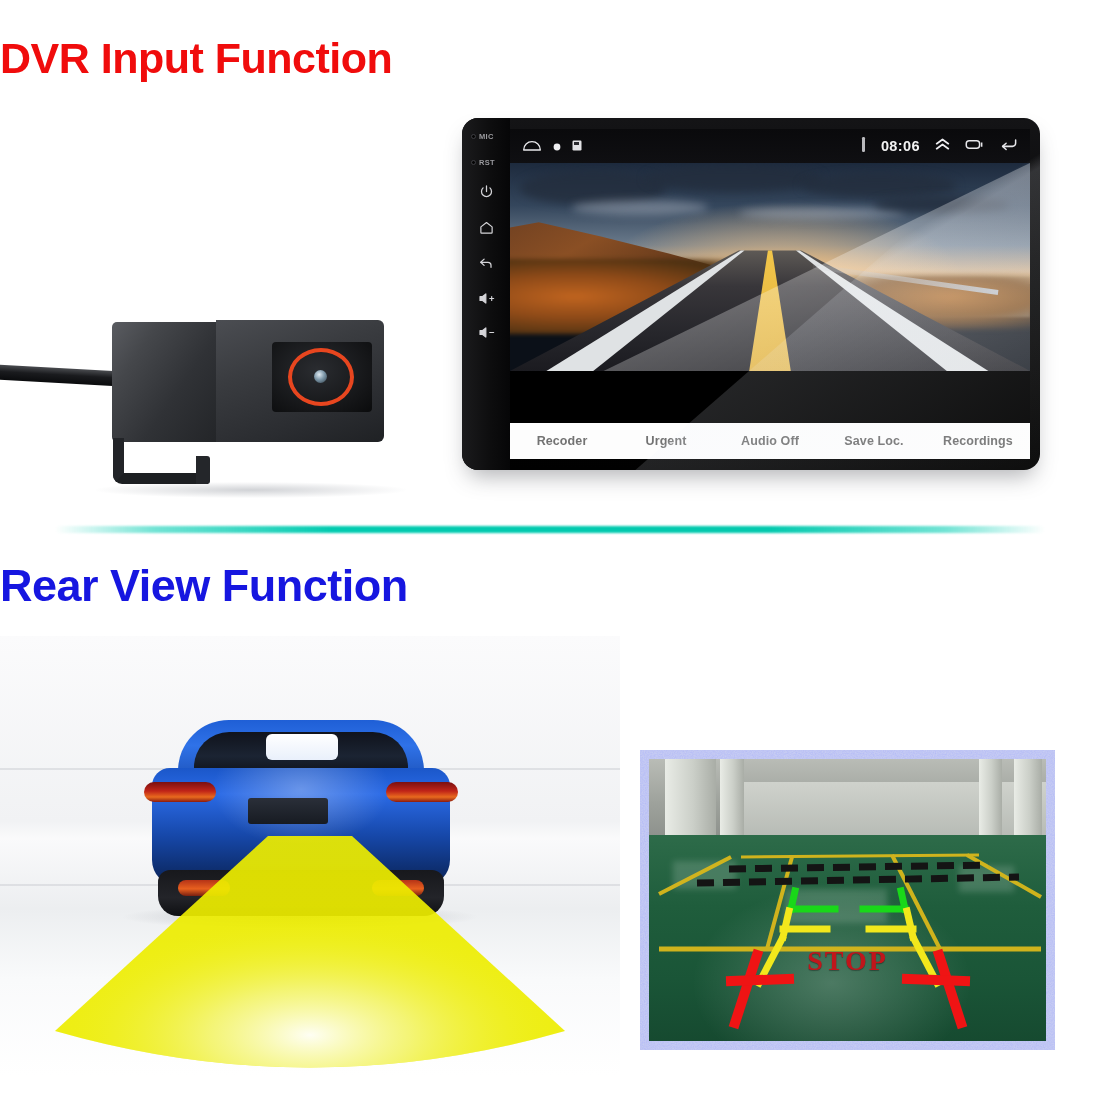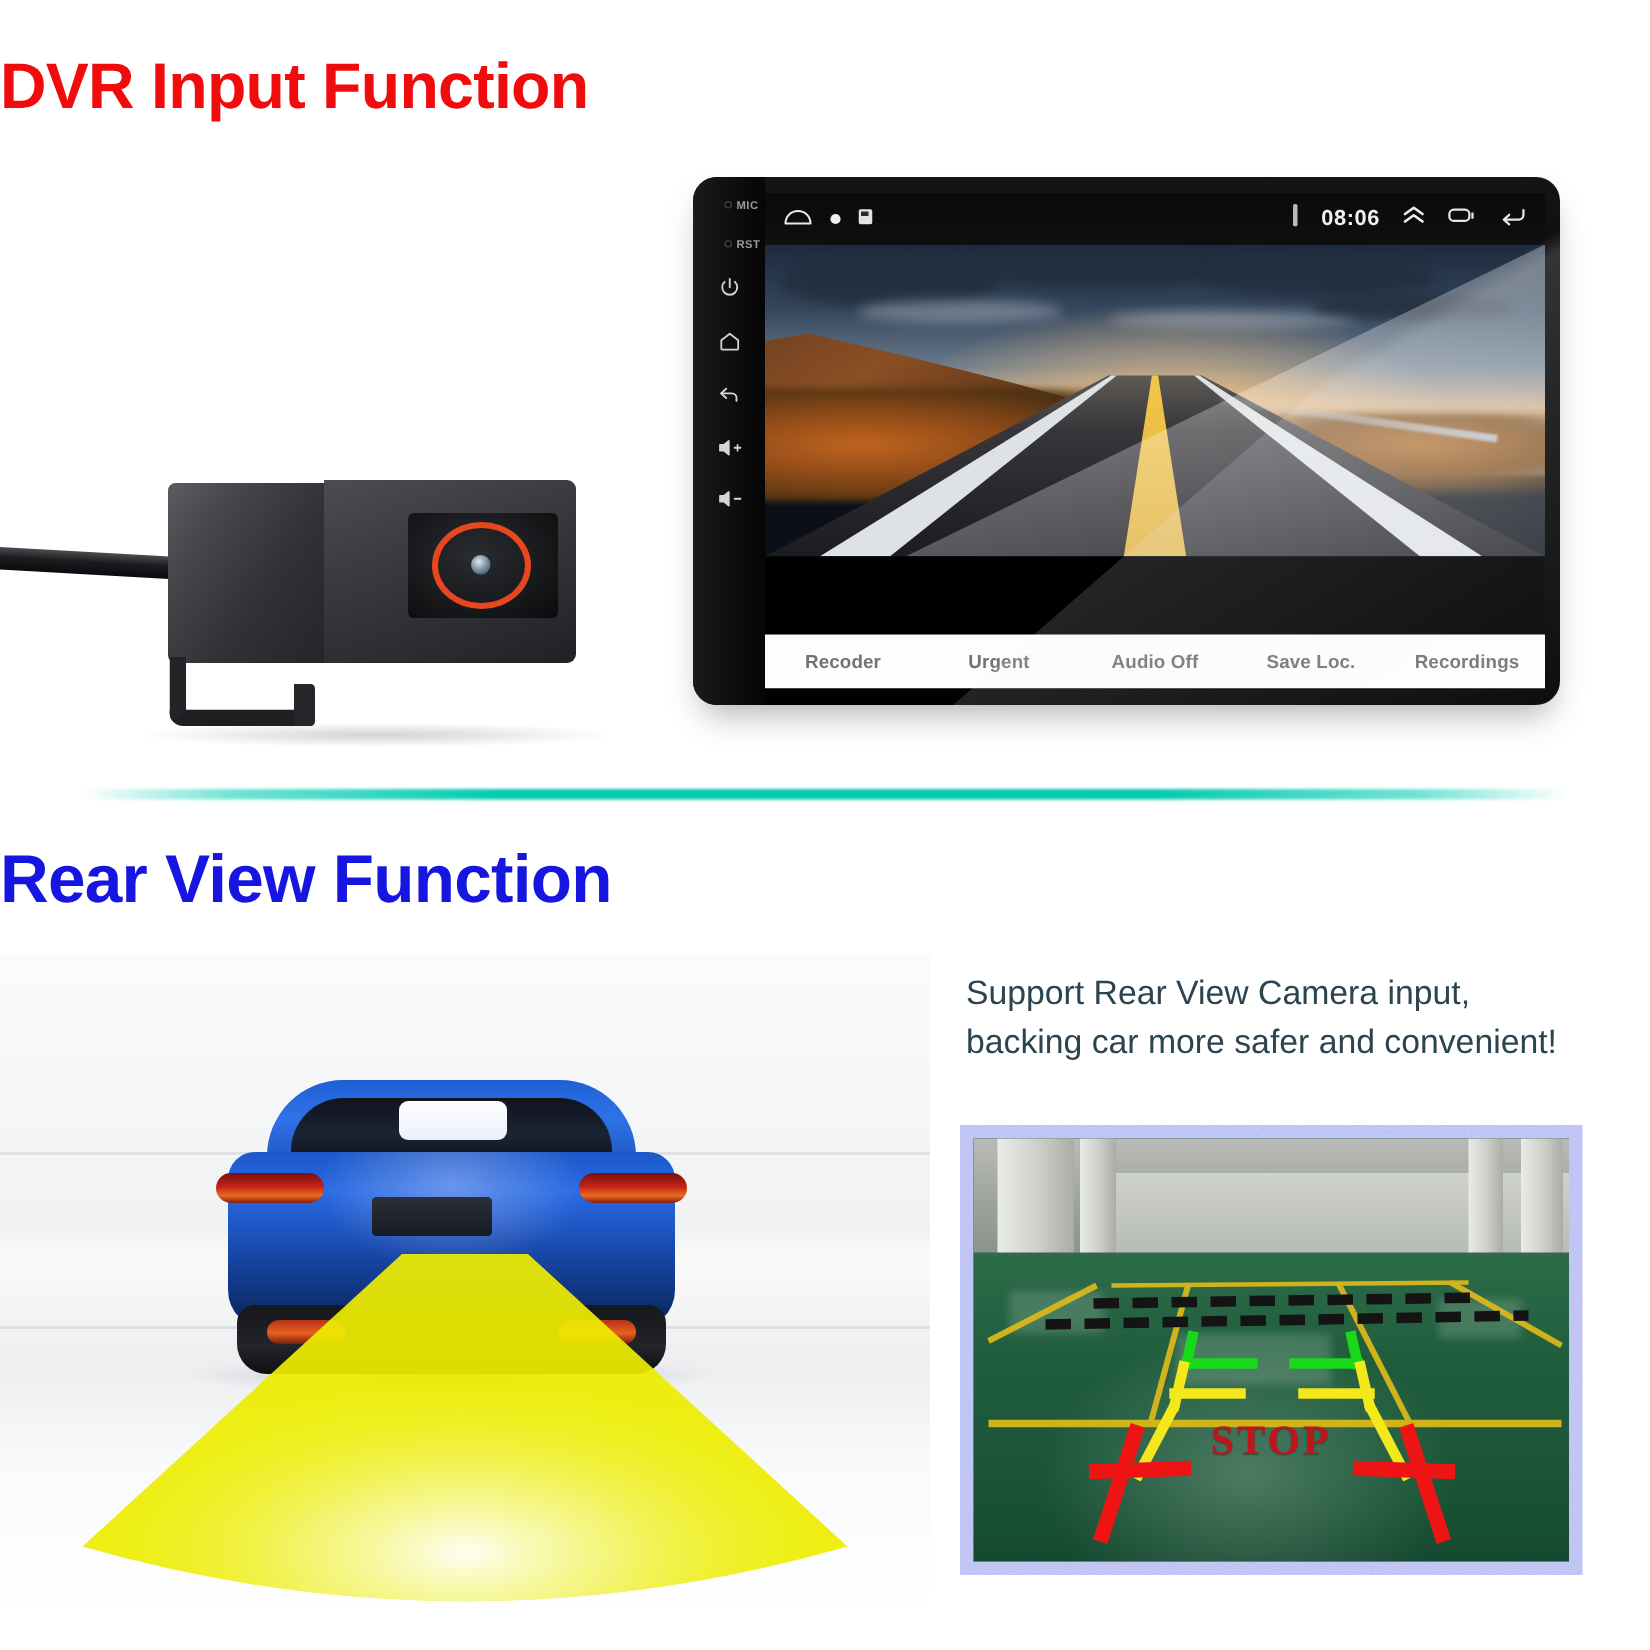--- a/index.html
+++ b/index.html
@@ -98,21 +98,21 @@
   }
   #bezel-left {
     position: absolute; left: 0; top: 0; width: 48px; height: 100%;
     background: linear-gradient(to right, #1b1b1d 0%, #0d0d0e 60%, #060607 100%);
     display: flex; flex-direction: column; align-items: center;
     padding-top: 14px;
   }
   .bezel-lbl {
     display: flex; align-items: center; gap: 3px;
     color: #9a9a9e; font-size: 7.5px; font-weight: bold; letter-spacing: .3px;
-    margin-bottom: 17px; width: 100%; padding-left: 21px;
+    margin-bottom: 17px; width: 100%; padding-left: 9px;
   }
   .bezel-hole {
     width: 5px; height: 5px; border-radius: 50%;
     background: #050505; border: 1px solid #3e3e42;
   }
   .bezel-btn {
     color: #e6e6ea; font-size: 14px; line-height: 1;
     margin-bottom: 21px; opacity: .92;
   }
   .bezel-btn svg { display: block; }
@@ -456,21 +456,20 @@
       </div>
     </div>
 
     <div id="gloss"></div>
   </div>
 
   <div id="divider"></div>
 
   <div class="title" id="rear-title">Rear View Function</div>
 
-  <div class="body-text" id="rear-desc">Support Rear View Camera input, backing car more safer and convenient!</div>
 
   <div id="car-photo">
     <div class="studio-band" style="top:132px;"></div>
     <div class="studio-band" style="top:248px;"></div>
     <div class="car-shadow"></div>
 
     <div class="car">
       <div class="car-roof"></div>
       <div class="car-glass"></div>
       <div class="car-glass-hl"></div>

